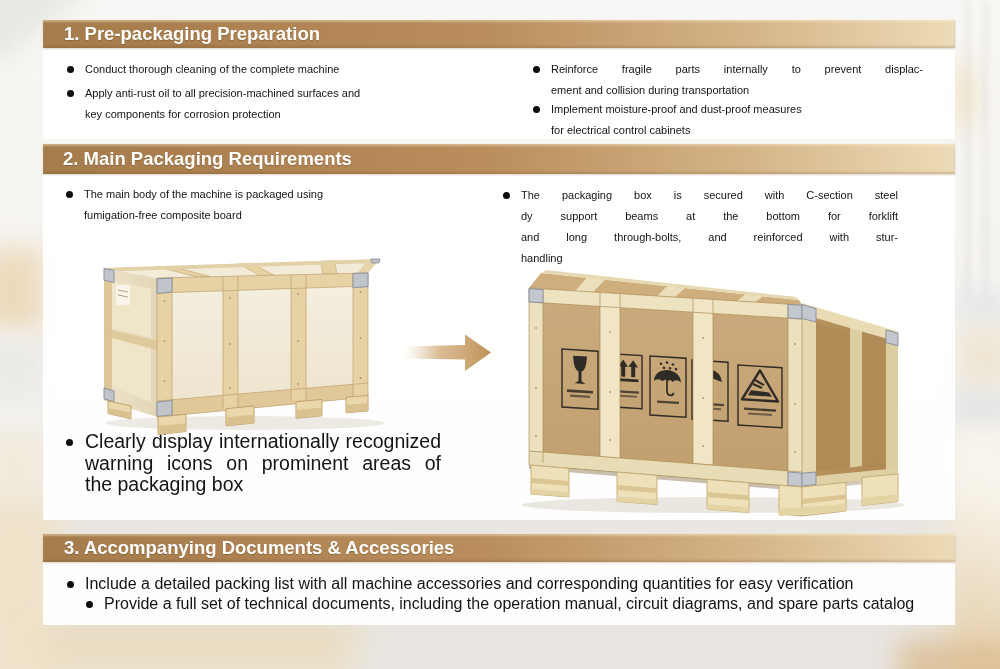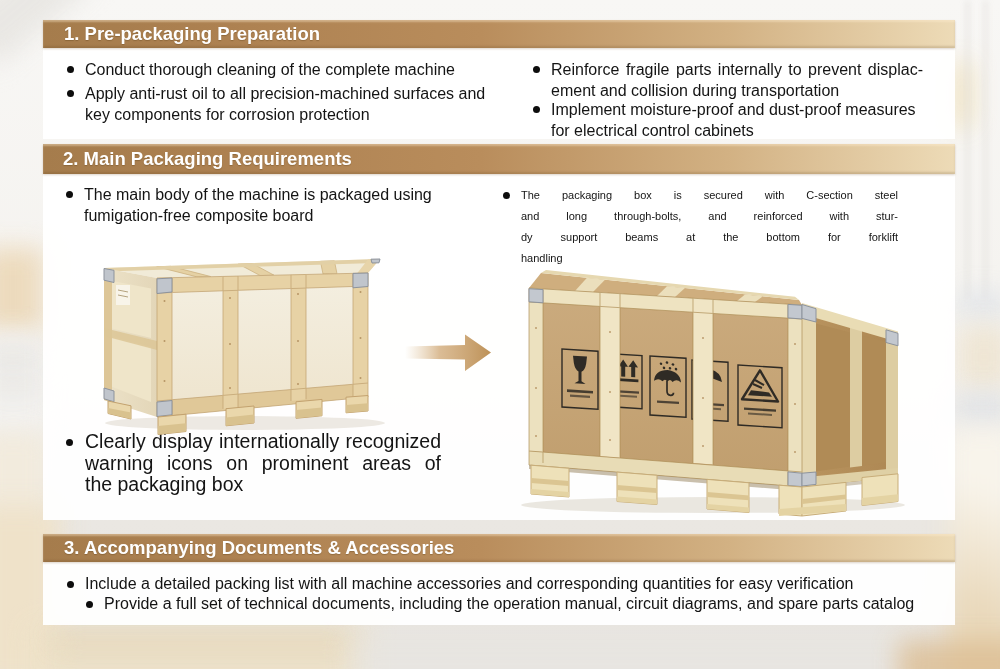--- a/index.html
+++ b/index.html
@@ -18,21 +18,21 @@
   .bar .t{color:#fff;font-weight:bold;font-size:18.5px;
           padding-left:21px;letter-spacing:0;
           text-shadow:0 1px 1px rgba(100,70,30,.4);white-space:nowrap;}
   
   .panel{position:absolute;left:43px;width:912px;background:rgba(255,255,255,.94);}
   
   .item{position:absolute;}
   .dot{position:absolute;border-radius:50%;background:#0d0d0d;width:7px;height:7px;}
   .ln{white-space:nowrap;}
   .jline{text-align:justify;text-align-last:justify;white-space:normal;}
-  .s1{font-size:16px;line-height:21px;}
+  .s1{font-size:11px;line-height:21px;}
   .s2r{font-size:11px;line-height:21px;}
   .s2b{font-size:19.5px;line-height:21.5px;}
   .s3{font-size:16px;line-height:19.5px;}
   .fig{position:absolute;}
 </style>
 </head>
 <body>
 
 <div class="bg">
 
@@ -91,22 +91,22 @@
 </div>
 
 <div class="item s1" style="left:84px;top:183.5px;">
   <span class="dot" style="left:-18.5px;top:7px;"></span>
   <div class="ln">The main body of the machine is packaged using</div>
   <div class="ln">fumigation-free composite board</div>
 </div>
 <div class="item s2r" style="left:521px;top:184.5px;width:377px;">
   <span class="dot" style="left:-18.5px;top:7px;"></span>
   <div class="jline">The packaging box is secured with C-section steel</div>
+  <div class="jline">dy support beams at the bottom for forklift</div>
   <div class="jline">and long through-bolts, and reinforced with stur-</div>
-  <div class="jline">dy support beams at the bottom for forklift</div>
   <div class="ln">handling</div>
 </div>
 <div class="item s2b" style="left:85px;top:431px;width:356px;">
   <span class="dot" style="left:-19px;top:8px;"></span>
   <div class="jline">Clearly display internationally recognized</div>
   <div class="jline">warning icons on prominent areas of</div>
   <div class="ln">the packaging box</div>
 </div>
 
 <svg class="fig" style="left:95px;top:246px;" width="295" height="192" viewBox="0 0 295 192">

